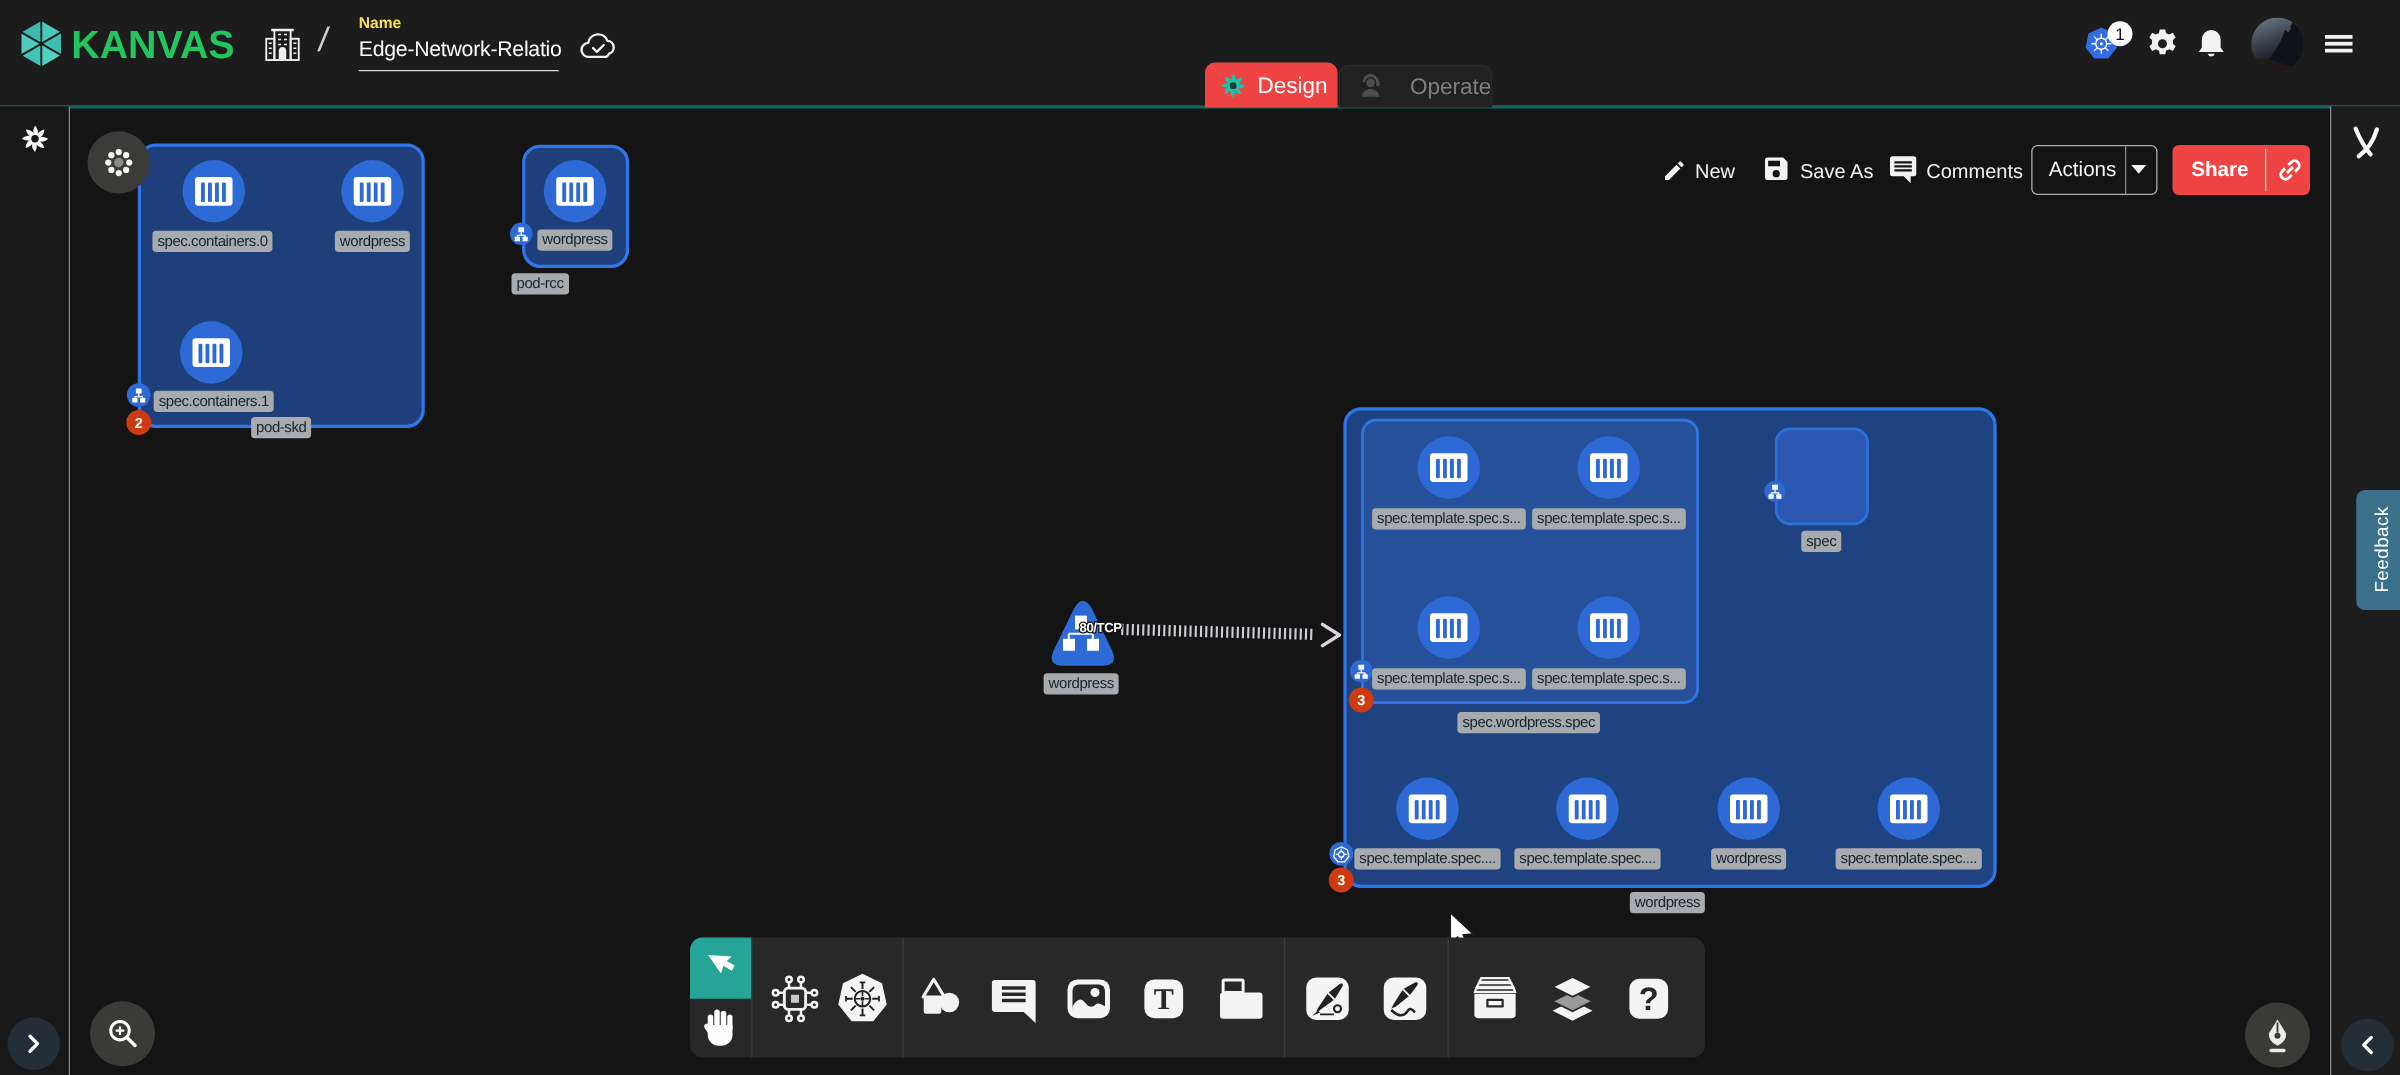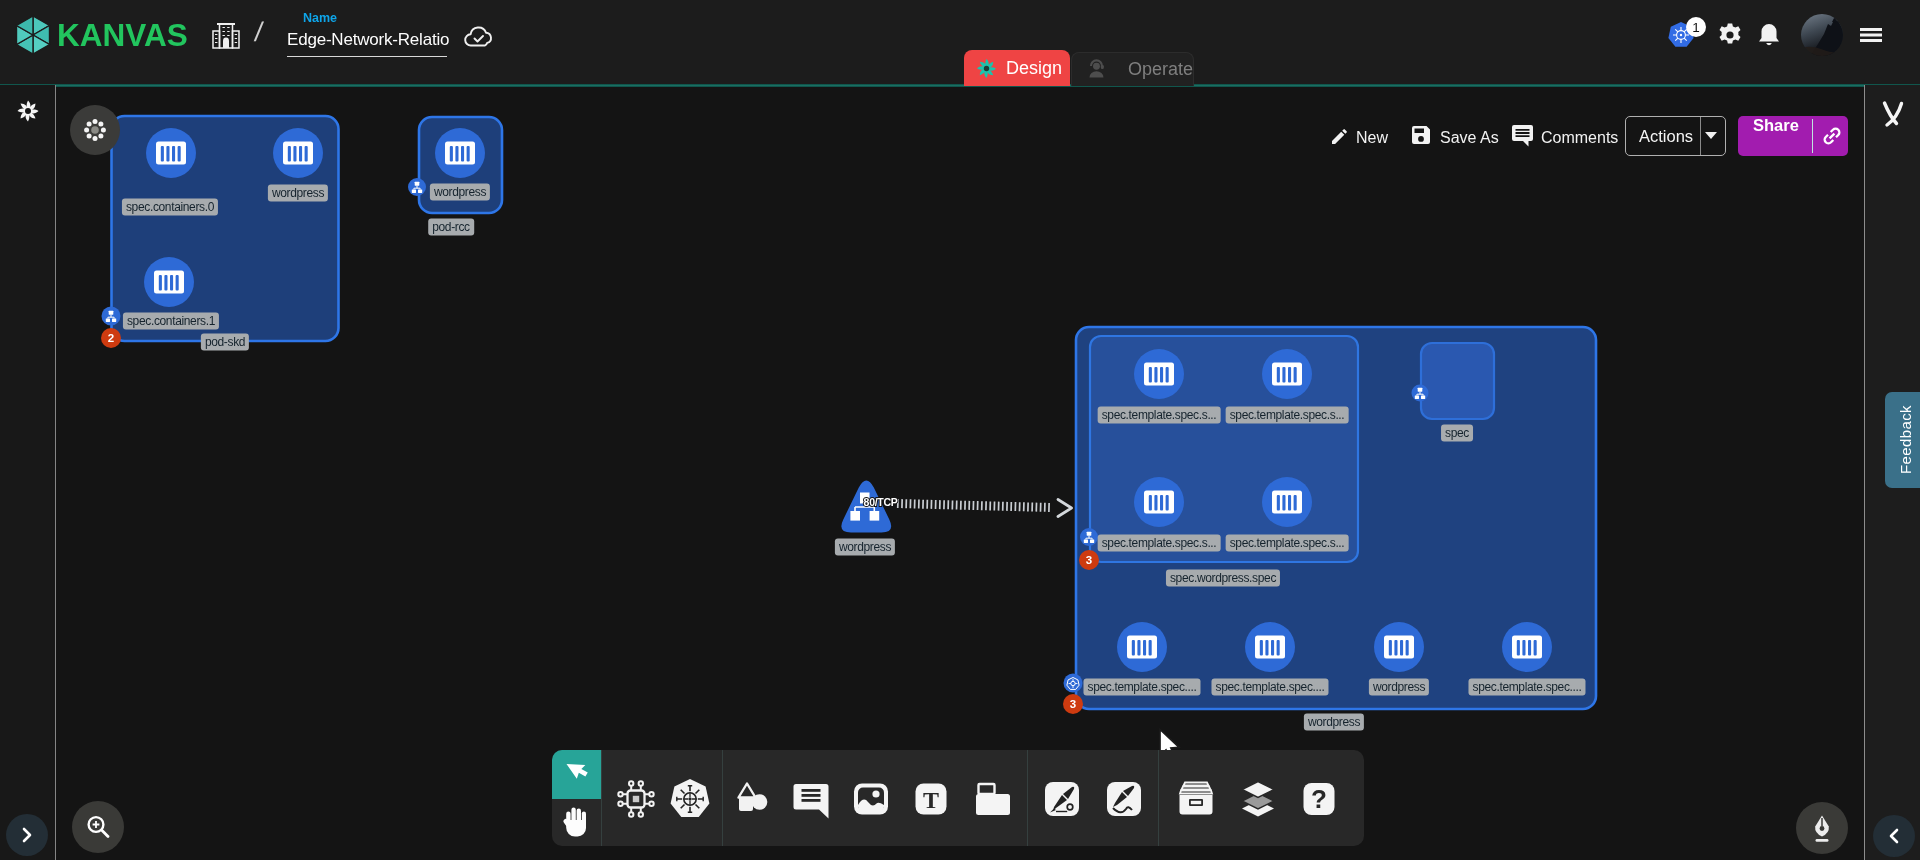--- a/index.html
+++ b/index.html
@@ -4,35 +4,35 @@
 <style>
   * { margin:0; padding:0; box-sizing:border-box; }
   html,body { width:1920px; height:860px; overflow:hidden; background:#131313; font-family:"Liberation Sans", sans-serif; }
   #stage { position:relative; width:1920px; height:860px; background:#141414; overflow:hidden; }
   .abs { position:absolute; }
 
   
   #header { position:absolute; left:0; top:0; width:1920px; height:85px; background:#1c1c1c; }
   #tealline { position:absolute; left:0; top:84px; width:1920px; height:3px; background:linear-gradient(#0c4a42,#1a6e61,#0c4a42); }
   #logoText { position:absolute; left:57px; top:17px; font-size:31.5px; font-weight:700; letter-spacing:0px; color:#22c55e; }
-  #nameLabel { position:absolute; left:287px; top:11px; font-size:12.5px; font-weight:700; color:#0ea5e9;margin-left:16px; }
+  #nameLabel { position:absolute; left:287px; top:11px; font-size:12.5px; font-weight:700; color:#fde047; }
   #nameValue { position:absolute; left:287px; top:30px; font-size:17px; font-weight:400; color:#fdfdfd; letter-spacing:-0.2px;}
   #nameUnder { position:absolute; left:287px; top:56px; width:160px; height:1px; background:#d8d8d8; }
   #slash { position:absolute; left:255px; top:17px; font-size:27px; color:#d0d0d0; font-weight:300; transform:skewX(-8deg); }
 
   .tab { position:absolute; display:flex; align-items:center; gap:9px; }
   #tabDesign { left:964px; top:50px; width:106px; height:36px; background:#ef4444; border-radius:8px 8px 0 0; padding-left:12px; }
   #tabDesign span { color:#ffffff; font-size:18px; font-weight:400; }
   #tabOperate { left:1071px; top:52px; width:123px; height:34px; background:#212121; border:1px solid #2c2c2c; border-bottom:none; border-radius:8px 8px 0 0; padding-left:15px;gap:22px; }
   #tabOperate span { color:#7f7f7f; font-size:18px; }
 
   #actionsBtn { position:absolute; left:1625px; top:116px; width:101px; height:40px; border:1px solid #b0b0b0; border-radius:5px; color:#f5f5f5; font-size:16.5px; display:flex; align-items:center; }
   #actionsBtn .txt { padding-left:13px; }
   #actionsBtn .sep { position:absolute; left:74px; top:0; width:1px; height:100%; background:#8a8a8a; }
-  #shareBtn { position:absolute; left:1738px; top:116px; width:110px; height:40px; background:#a21caf; border-radius:5px; display:flex; align-items:flex-start; }
+  #shareBtn { position:absolute; left:1738px; top:116px; width:110px; height:40px; background:#ef4444; border-radius:5px; display:flex; align-items:center; }
   #shareBtn .txt { color:#ffffff; font-size:16.5px; font-weight:700; padding-left:15px; }
   #shareBtn .sep { position:absolute; left:74px; top:3px; width:1px; height:34px; background:#bfe4df; }
 
   
   #leftRail { position:absolute; left:0; top:85px; width:56px; height:775px; background:#181818; border-right:1px solid #858585; }
   #rightRail { position:absolute; left:1864px; top:85px; width:56px; height:775px; background:#1d1d1d; border-left:1px solid #8d8d8d; }
 
   
   .lbl { position:absolute; transform:translate(-50%,-50%); background:#a7abae; color:#15232d; font-size:12px; letter-spacing:-0.35px; line-height:14px; padding:1px 4px 2px 4px; border-radius:3px; white-space:nowrap; }
 
@@ -416,26 +416,26 @@
       <polygon points="0,-6 16,2 0,10 -16,2" fill="#9a9a9a" stroke="#282828" stroke-width="1.4"></polygon>
       <polygon points="0,-17.5 16,-9.5 0,-1.5 -16,-9.5" fill="#f4f4f4" stroke="#282828" stroke-width="1.4"></polygon>
     </g>
 
     <g transform="translate(767,49)">
       <rect x="-15.5" y="-16" width="31" height="32" rx="8" fill="#f4f4f4"></rect>
       <text x="0" y="9" font-size="26" font-weight="700" fill="#282828" text-anchor="middle">?</text>
     </g>
   </svg>
 
-  <div class="lbl" style="left:170px;top:207px">spec.containers.0</div>
+  <div class="lbl" style="left:170px;top:193px">spec.containers.0</div>
   <div class="lbl" style="left:298px;top:193px">wordpress</div>
   <div class="lbl" style="left:171px;top:321px">spec.containers.1</div>
   <div class="lbl" style="left:225px;top:342px">pod-skd</div>
   <div class="lbl" style="left:460px;top:192px">wordpress</div>
-  <div class="lbl" style="left:451px;top:227px">pod-rcc</div>
+  <div class="lbl" style="left:432px;top:227px">pod-rcc</div>
   <div class="lbl" style="left:865px;top:547px">wordpress</div>
   <div class="lbl" style="left:1159px;top:415px">spec.template.spec.s...</div>
   <div class="lbl" style="left:1287px;top:415px">spec.template.spec.s...</div>
   <div class="lbl" style="left:1159px;top:543px">spec.template.spec.s...</div>
   <div class="lbl" style="left:1287px;top:543px">spec.template.spec.s...</div>
   <div class="lbl" style="left:1223px;top:578px">spec.wordpress.spec</div>
   <div class="lbl" style="left:1457px;top:433px">spec</div>
   <div class="lbl" style="left:1142px;top:687px">spec.template.spec....</div>
   <div class="lbl" style="left:1270px;top:687px">spec.template.spec....</div>
   <div class="lbl" style="left:1399px;top:687px">wordpress</div>

